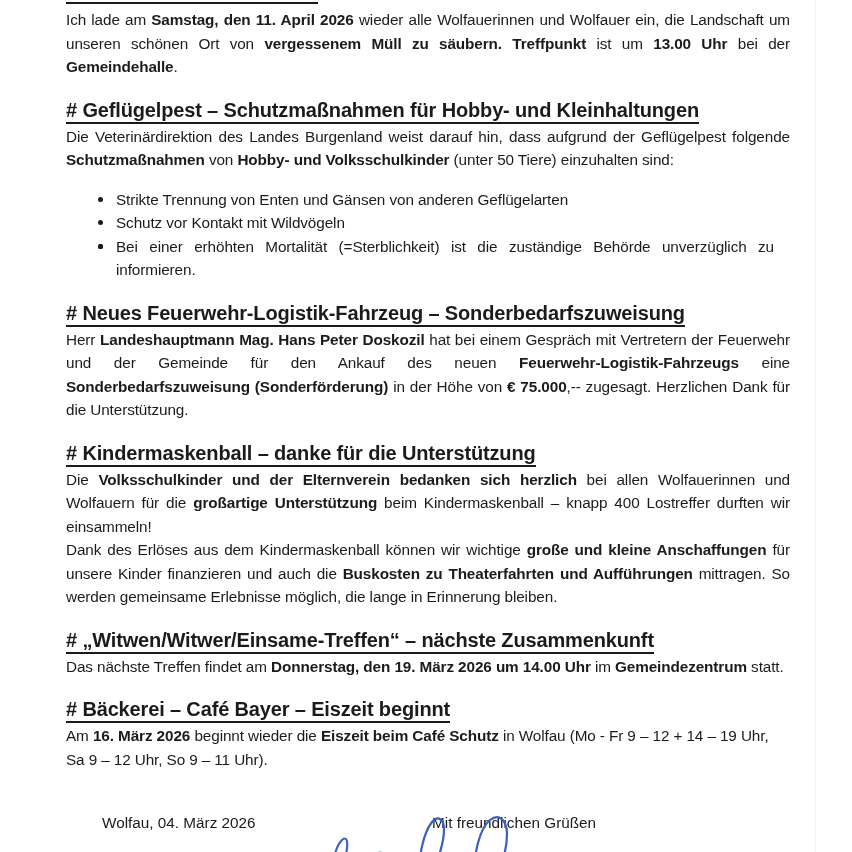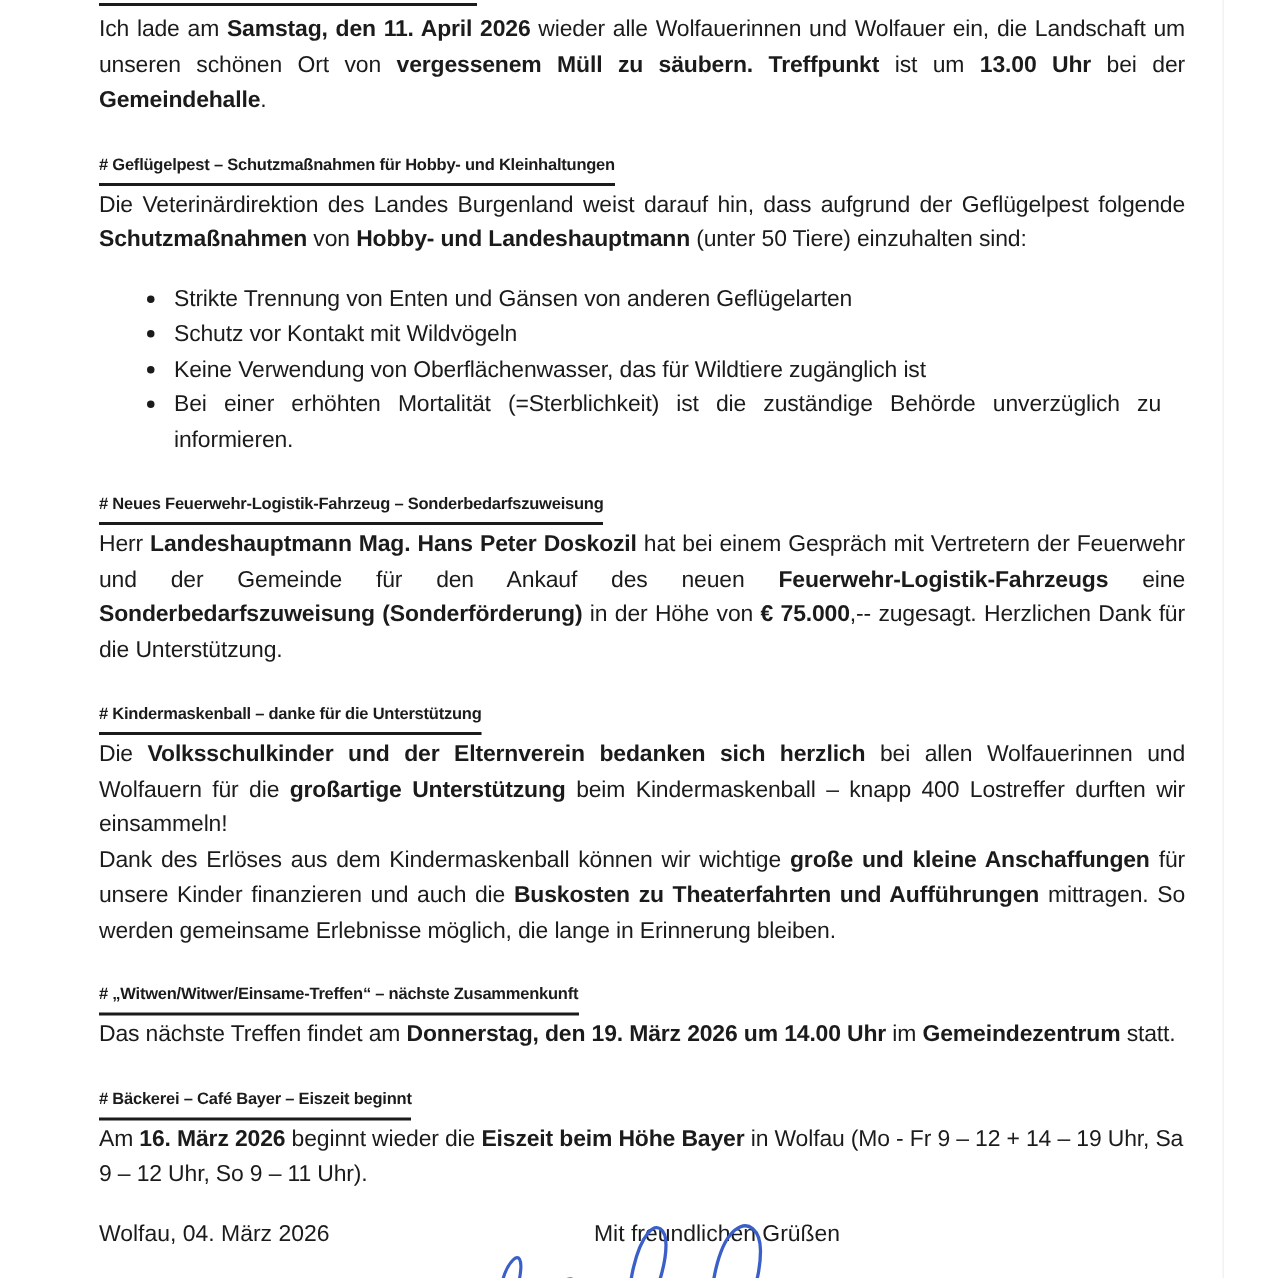--- a/index.html
+++ b/index.html
@@ -53,21 +53,21 @@
     line-height: 23.5px;
     text-align: justify;
     margin: 0;
     letter-spacing: -0.1px;
   }
   .body-text.ragged {
     text-align: left;
   }
 
   h2.section-head {
-    font-size: 11px;
+    font-size: 20px;
     line-height: 23px;
     font-weight: bold;
     margin: 0;
     padding: 0;
     display: inline-block;
     border-bottom: 2px solid #1b1b1b;
     letter-spacing: -0.15px;
     text-align: center;
   }
 
@@ -115,20 +115,21 @@
   .footer {
     position: absolute;
     left: 66px;
     right: 62px;
     top: 812px;
     height: 40px;
   }
   .footer-row {
     display: flex;
     align-items: flex-start;
+    margin-left: 36px;
   }
   .footer-place {
     font-size: 15.3px;
     line-height: 22px;
     width: 330px;
     flex: none;
   }
   .footer-regards {
     font-size: 15.3px;
     line-height: 22px;
@@ -156,25 +157,25 @@
   <div class="cut-rule"></div>
 
   <div class="section first topline">
     <p class="body-text"><span>Ich lade am </span><b>Samstag, den 11. April 2026</b><span> wieder alle Wolfauerinnen und Wolfauer ein, die Landschaft um unseren schönen Ort von </span><b>vergessenem Müll zu säubern.</b><span> </span><b>Treffpunkt</b><span> ist um </span><b>13.00 Uhr</b><span> bei der </span><b>Gemeindehalle</b><span>.</span></p>
   </div>
 
   <div class="section">
     <div class="head-wrap">
       <h2 class="section-head"># Geflügelpest – Schutzmaßnahmen für Hobby- und Kleinhaltungen</h2>
     </div>
-    <p class="body-text"><span>Die Veterinärdirektion des Landes Burgenland weist darauf hin, dass aufgrund der Geflügelpest folgende </span><b>Schutzmaßnahmen</b><span> von </span><b>Hobby- und Landeshauptmann</b><span> (unter 50 Tiere) einzuhalten sind:</span></p>
+    <p class="body-text"><span>Die Veterinärdirektion des Landes Burgenland weist darauf hin, dass aufgrund der Geflügelpest folgende </span><b>Schutzmaßnahmen</b><span> von </span><b>Hobby- und Volksschulkinder</b><span> (unter 50 Tiere) einzuhalten sind:</span></p>
     <ul class="rules">
       <li><span class="bullet"></span><span>Strikte Trennung von Enten und Gänsen von anderen Geflügelarten</span></li>
       <li><span class="bullet"></span><span>Schutz vor Kontakt mit Wildvögeln</span></li>
-      <li><span class="bullet"></span><span>Keine Verwendung von Oberflächenwasser, das für Wildtiere zugänglich ist</span></li>
+      <li><span class="bullet"></span></li>
       <li><span class="bullet"></span><span>Bei einer erhöhten Mortalität (=Sterblichkeit) ist die zuständige Behörde unverzüglich zu informieren.</span></li>
     </ul>
   </div>
 
   <div class="section">
     <div class="head-wrap">
       <h2 class="section-head"># Neues Feuerwehr-Logistik-Fahrzeug – Sonderbedarfszuweisung</h2>
     </div>
     <p class="body-text"><span>Herr </span><b>Landeshauptmann Mag. Hans Peter Doskozil</b><span> hat bei einem Gespräch mit Vertretern der Feuerwehr und der Gemeinde für den Ankauf des neuen </span><b>Feuerwehr-Logistik-Fahrzeugs</b><span> eine </span><b>Sonderbedarfszuweisung (Sonderförderung)</b><span> in der Höhe von </span><b>€ 75.000</b><span>,-- zugesagt. Herzlichen Dank für die Unterstützung.</span></p>
   </div>
@@ -191,21 +192,21 @@
     <div class="head-wrap">
       <h2 class="section-head"># „Witwen/Witwer/Einsame-Treffen“ – nächste Zusammenkunft</h2>
     </div>
     <p class="body-text"><span>Das nächste Treffen findet am </span><b>Donnerstag, den 19. März 2026 um 14.00 Uhr</b><span> im </span><b>Gemeindezentrum</b><span> statt.</span></p>
   </div>
 
   <div class="section">
     <div class="head-wrap">
       <h2 class="section-head"># Bäckerei – Café Bayer – Eiszeit beginnt</h2>
     </div>
-    <p class="body-text ragged"><span>Am </span><b>16. März 2026</b><span> beginnt wieder die </span><b>Eiszeit beim Höhe Bayer</b><span> in Wolfau (Mo - Fr 9 – 12 + 14 – 19 Uhr, Sa 9 – 12 Uhr, So 9 – 11 Uhr).</span></p>
+    <p class="body-text ragged"><span>Am </span><b>16. März 2026</b><span> beginnt wieder die </span><b>Eiszeit beim Café Schutz</b><span> in Wolfau (Mo - Fr 9 – 12 + 14 – 19 Uhr, Sa 9 – 12 Uhr, So 9 – 11 Uhr).</span></p>
   </div>
 
 </div>
 
 <div class="footer">
   <div class="footer-row">
     <div class="footer-place">Wolfau, 04. März 2026</div>
     <div class="footer-regards">Mit freundlichen Grüßen</div>
   </div>
   <div class="signature">

